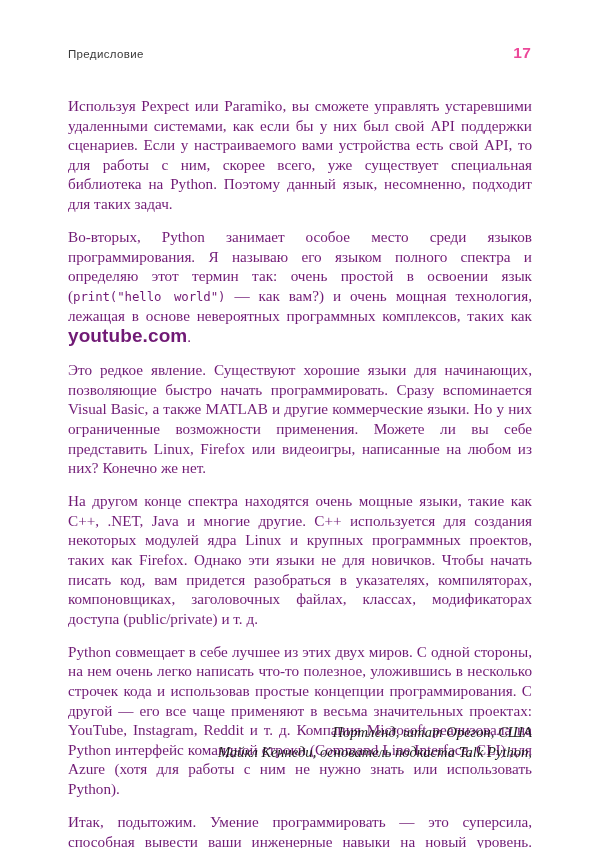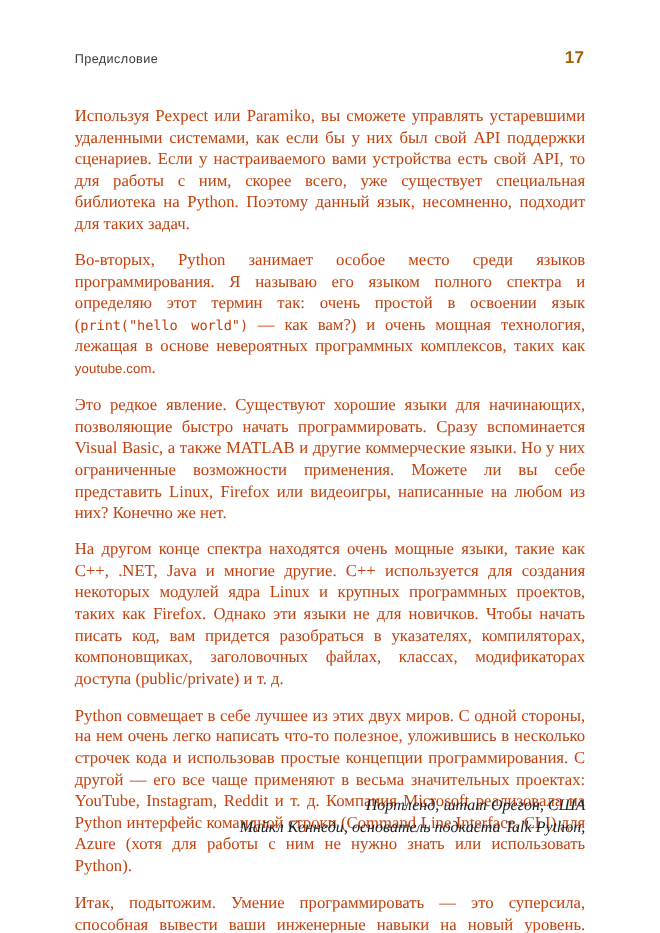--- a/index.html
+++ b/index.html
@@ -36,36 +36,36 @@
     letter-spacing: 0.35px;
     color: #3a3a3a;
     white-space: nowrap;
   }
 
   .folio {
     font-family: "Liberation Sans", sans-serif;
     font-size: 15.5px;
     font-weight: 700;
     letter-spacing: 0.2px;
-    color: #a16207;
+    color: #ec4899;
   }
 
   
   .text-block {
     position: absolute;
     left: 68px;
     top: 96px;
     width: 464px;
   }
 
   .para {
     font-family: "Liberation Serif", "DejaVu Serif", serif;
     font-size: 15.2px;
     line-height: 19.6px;
-    color: #c2410c;
+    color: #701a75;
     text-align: justify;
     text-justify: inter-word;
     margin: 0 0 13.5px 0;
     hyphens: manual;
     -webkit-hyphens: manual;
   }
 
   .para:last-of-type {
     margin-bottom: 0;
   }
@@ -74,22 +74,23 @@
   }
 
   .mono {
     font-family: "DejaVu Sans Mono", "Liberation Mono", monospace;
     font-size: 12.4px;
     letter-spacing: -0.1px;
   }
 
   .sans {
     font-family: "Liberation Sans", sans-serif;
-    font-size: 12px;
+    font-size: 19px;
     letter-spacing: 0.1px;
+    font-weight: bold;
   }
 
   
   .signature {
     position: absolute;
     left: 68px;
     top: 722px;
     width: 464px;
     text-align: right;
     font-family: "Liberation Serif", "DejaVu Serif", serif;

